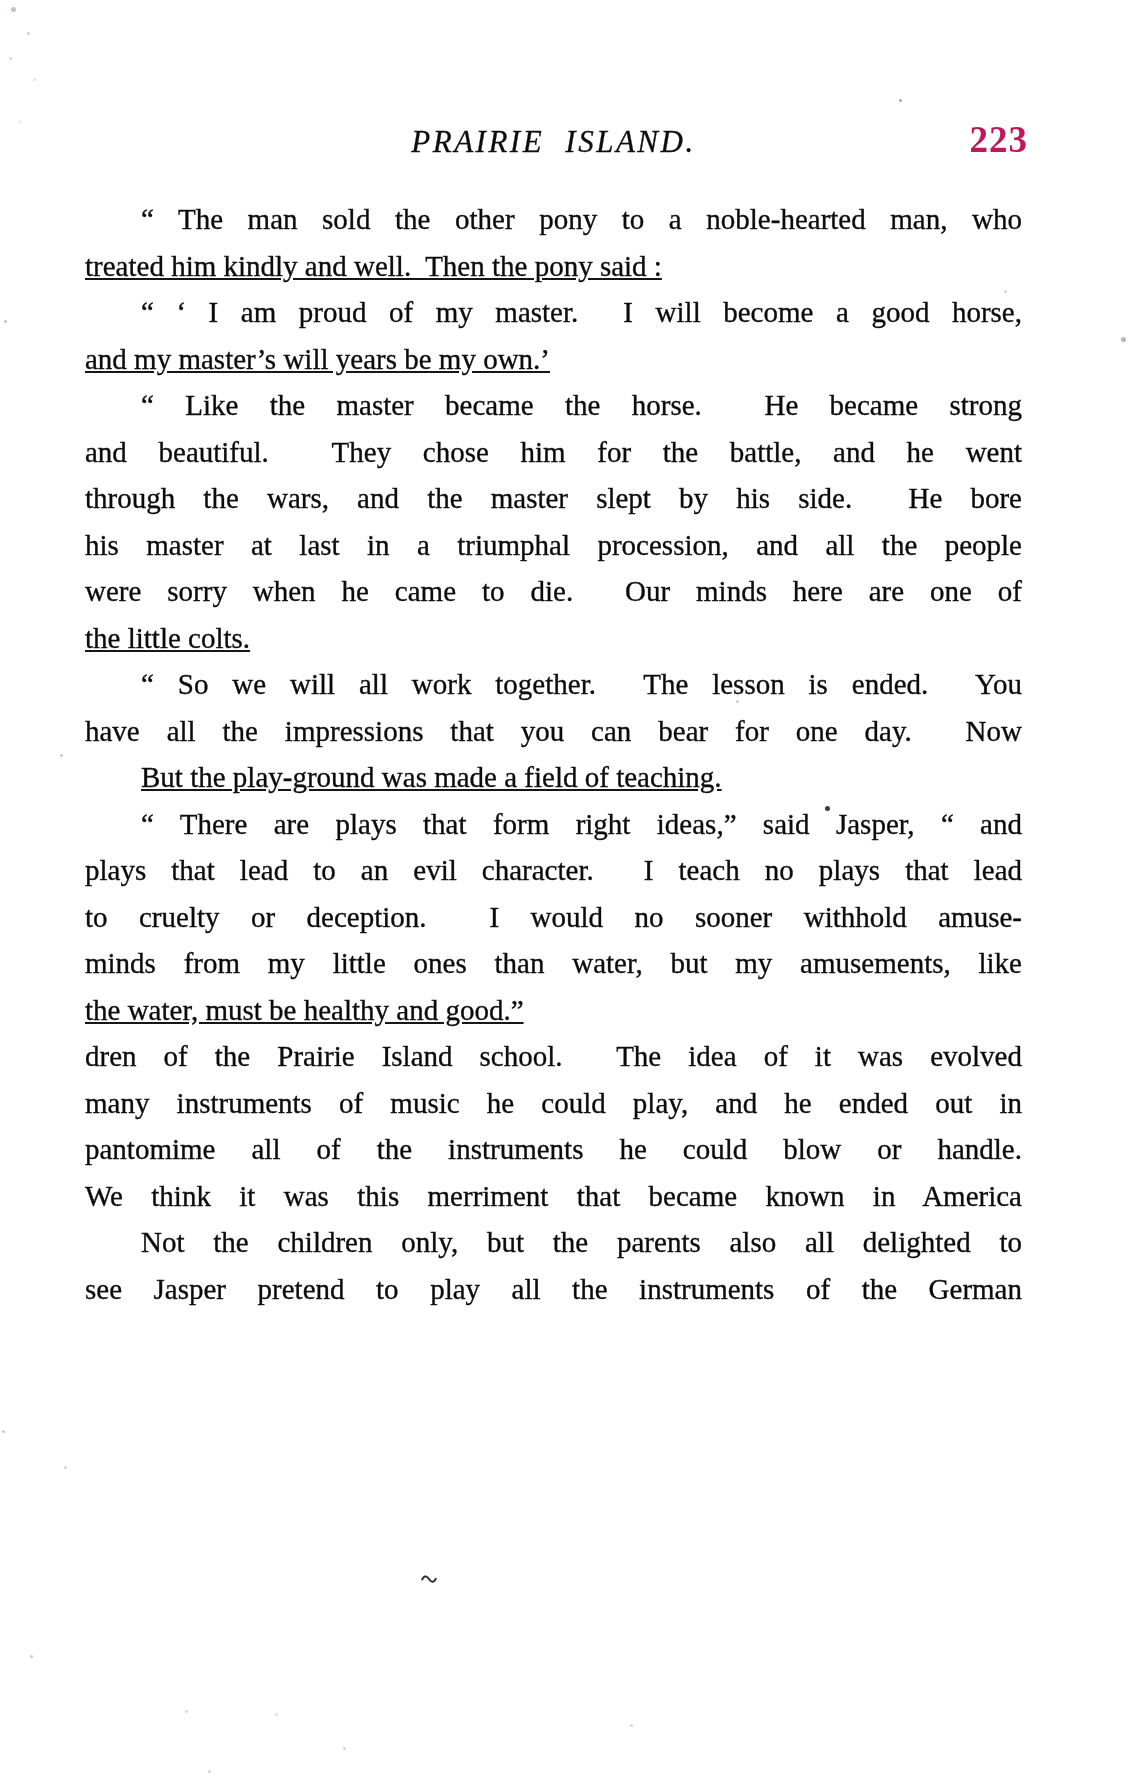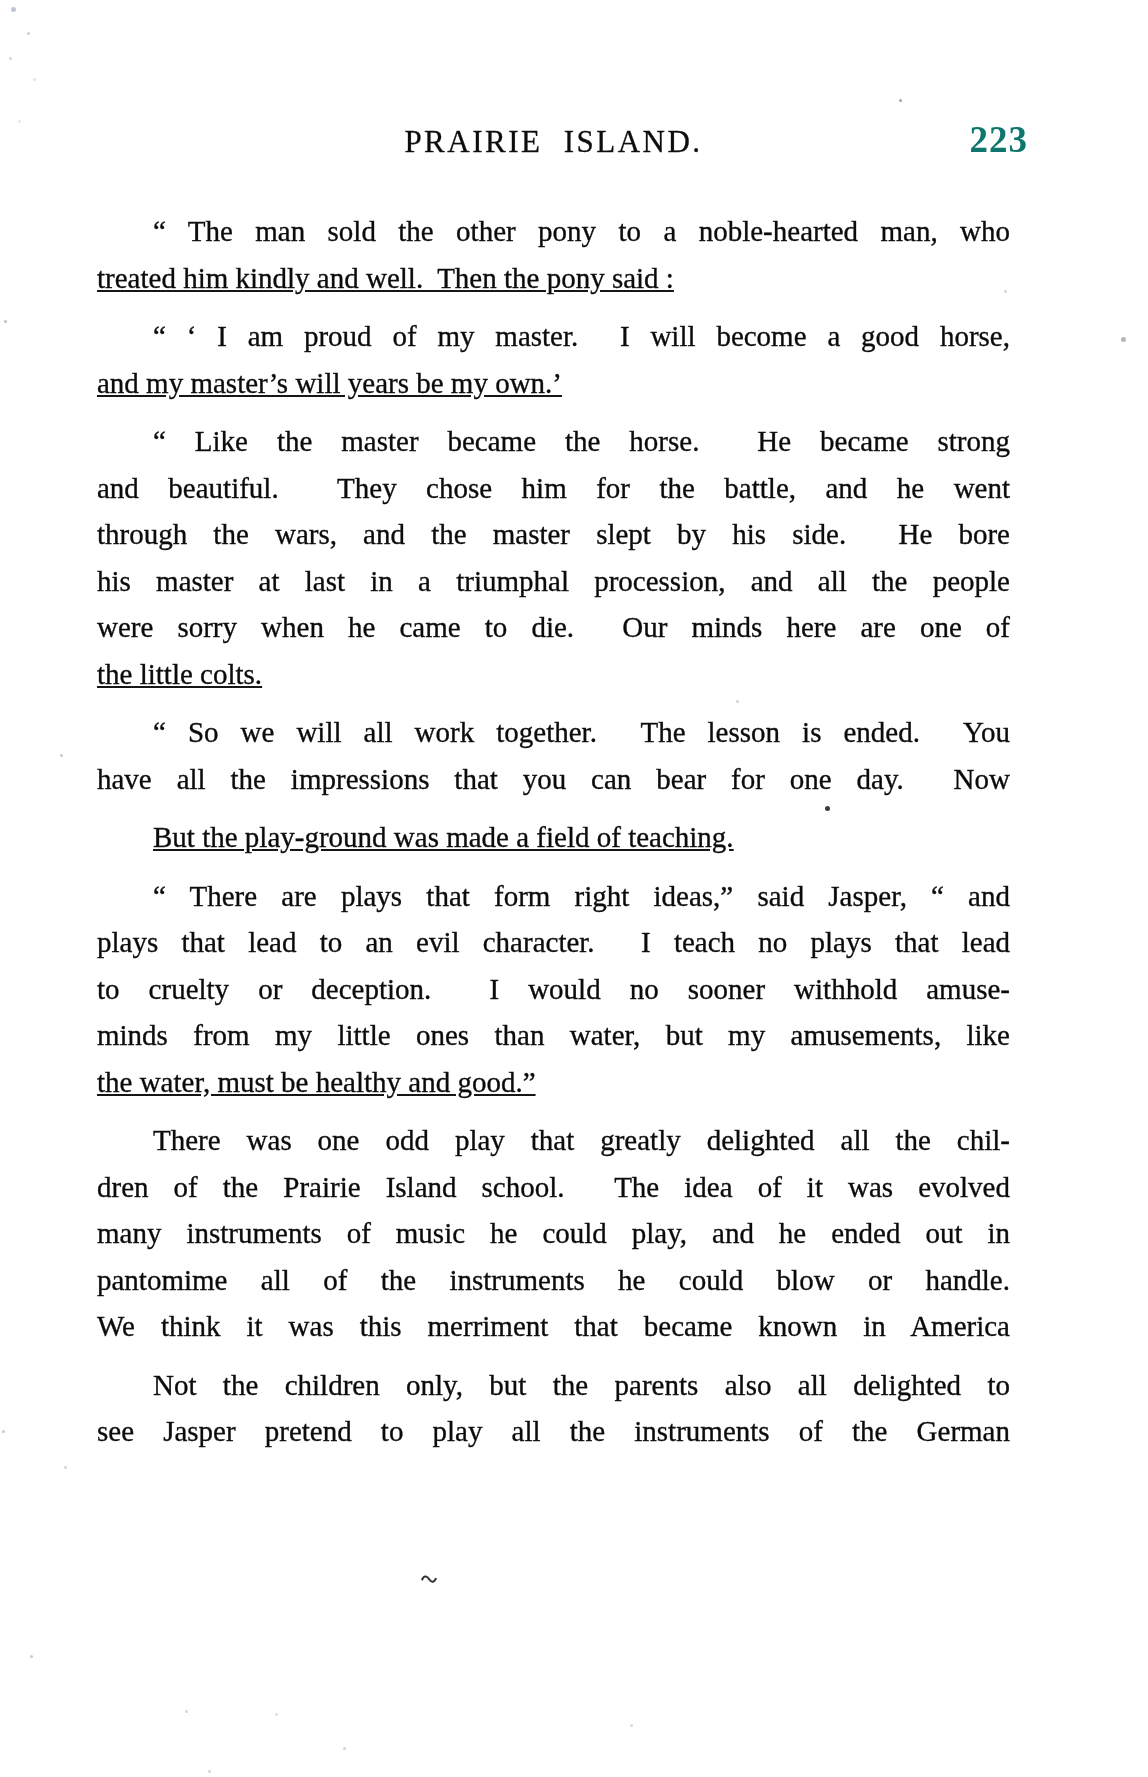--- a/index.html
+++ b/index.html
@@ -23,43 +23,44 @@
     left: 85px;
     width: 937px;
     top: 122px;
     height: 40px;
     text-align: center;
     font-size: 31px;
     line-height: 40px;
     letter-spacing: 2.5px;
     word-spacing: 11px;
     color: #0d0d0d;
+    font-style: italic;
     -webkit-text-stroke: 0.3px #111;
   }
   .page-number {
     position: absolute;
     right: 120px;
     top: 118px;
     font-size: 37px;
     line-height: 44px;
     font-weight: 700;
     letter-spacing: 1px;
-    color: #0f766e;
+    color: #be185d;
   }
   .text-block {
     position: absolute;
     left: 85px;
     top: 196px;
     width: 937px;
     font-size: 29px;
     line-height: 46.5px;
     color: #0b0b0b;
     -webkit-text-stroke: 0.35px #161616;
   }
-  .para { margin: 12px; padding: 0; }
+  .para { margin: 0; padding: 0; }
   .line {
     text-align: justify;
     text-align-last: justify;
     height: 46.5px;
     overflow: visible;
   }
   .line.short { text-align-last: left; text-decoration: underline; }
   .line.ind { text-indent: 56px; }
   .stray-mark {
     position: absolute;
@@ -144,21 +145,20 @@
 
     <div class="para">
       <div class="line ind">“ There are plays that form right ideas,” said Jasper, “ and</div>
       <div class="line">plays that lead to an evil character.&nbsp; I teach no plays that lead</div>
       <div class="line">to cruelty or deception.&nbsp; I would no sooner withhold amuse-</div>
       <div class="line">minds from my little ones than water, but my amusements, like</div>
       <div class="line short">the water, must be healthy and good.”</div>
     </div>
 
     <div class="para">
-      <div class="line ind">There was one odd play that greatly delighted all the chil-</div>
       <div class="line">dren of the Prairie Island school.&nbsp; The idea of it was evolved</div>
       <div class="line">many instruments of music he could play, and he ended out in</div>
       <div class="line">pantomime all of the instruments he could blow or handle.</div>
       <div class="line">We think it was this merriment that became known in America</div>
     </div>
 
     <div class="para">
       <div class="line ind">Not the children only, but the parents also all delighted to</div>
       <div class="line">see Jasper pretend to play all the instruments of the German</div>
     </div>

